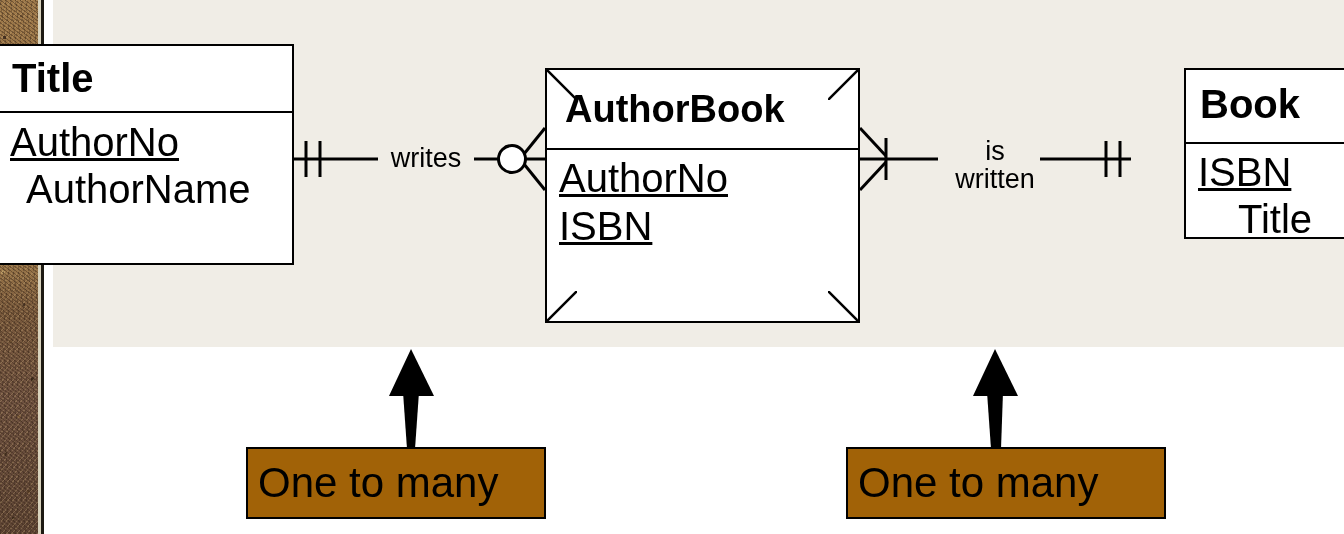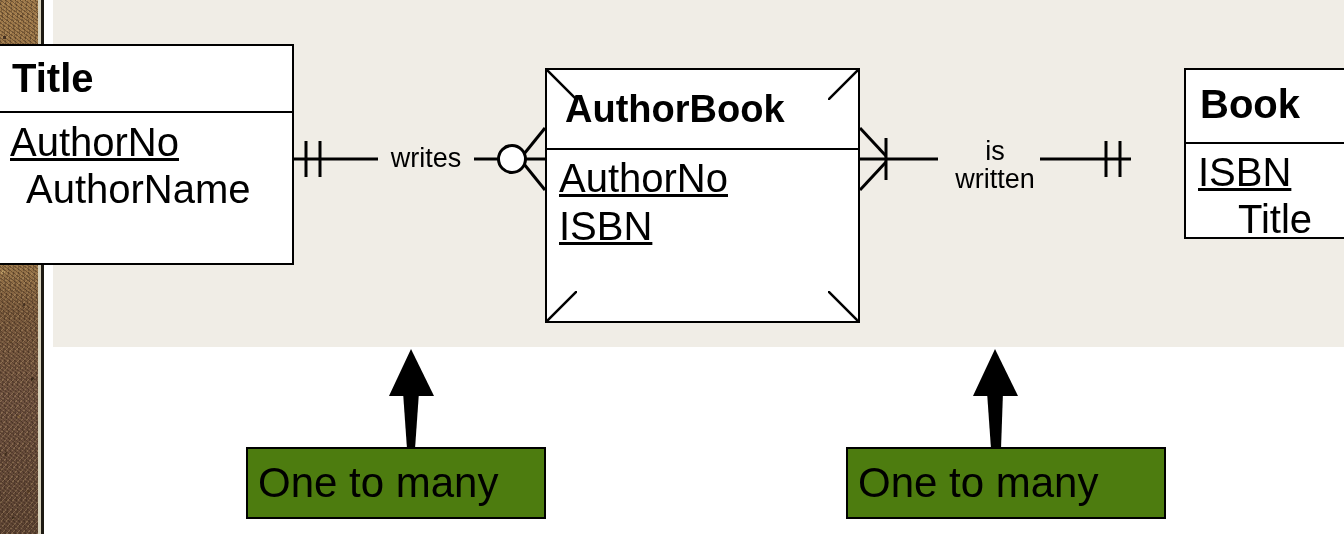--- a/index.html
+++ b/index.html
@@ -149,21 +149,21 @@
     line-height: 1.05;
     text-align: center;
     white-space: pre-line;
   }
   #rel-writes { left: 381px; top: 144px; width: 90px; text-align: center; }
   #rel-iswritten { left: 940px; top: 137px; width: 110px; }
 
   
   .callout {
     position: absolute;
-    background: #4d7c0f;
+    background: #a16207;
     border: 2px solid #000000;
     box-sizing: border-box;
     display: flex;
     align-items: center;
     color: #000;
     font-size: 42px;
     padding-left: 10px;
   }
   #callout-left  { left: 246px; top: 447px; width: 300px; height: 72px; }
   #callout-right { left: 846px; top: 447px; width: 320px; height: 72px; }

